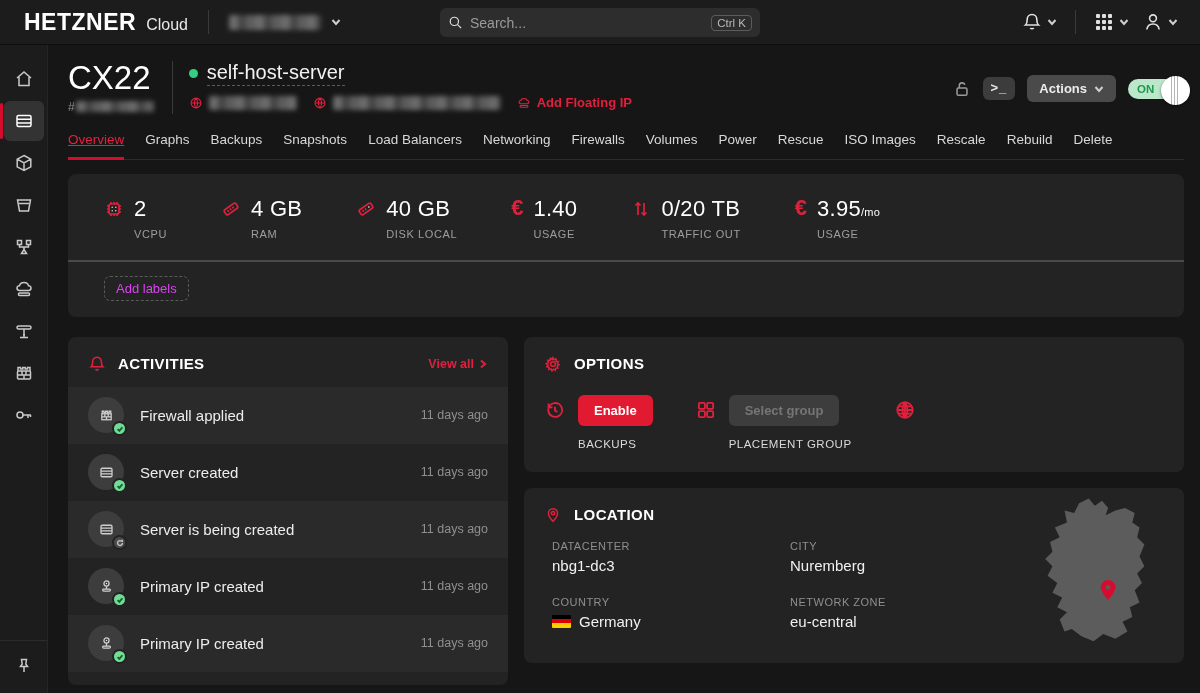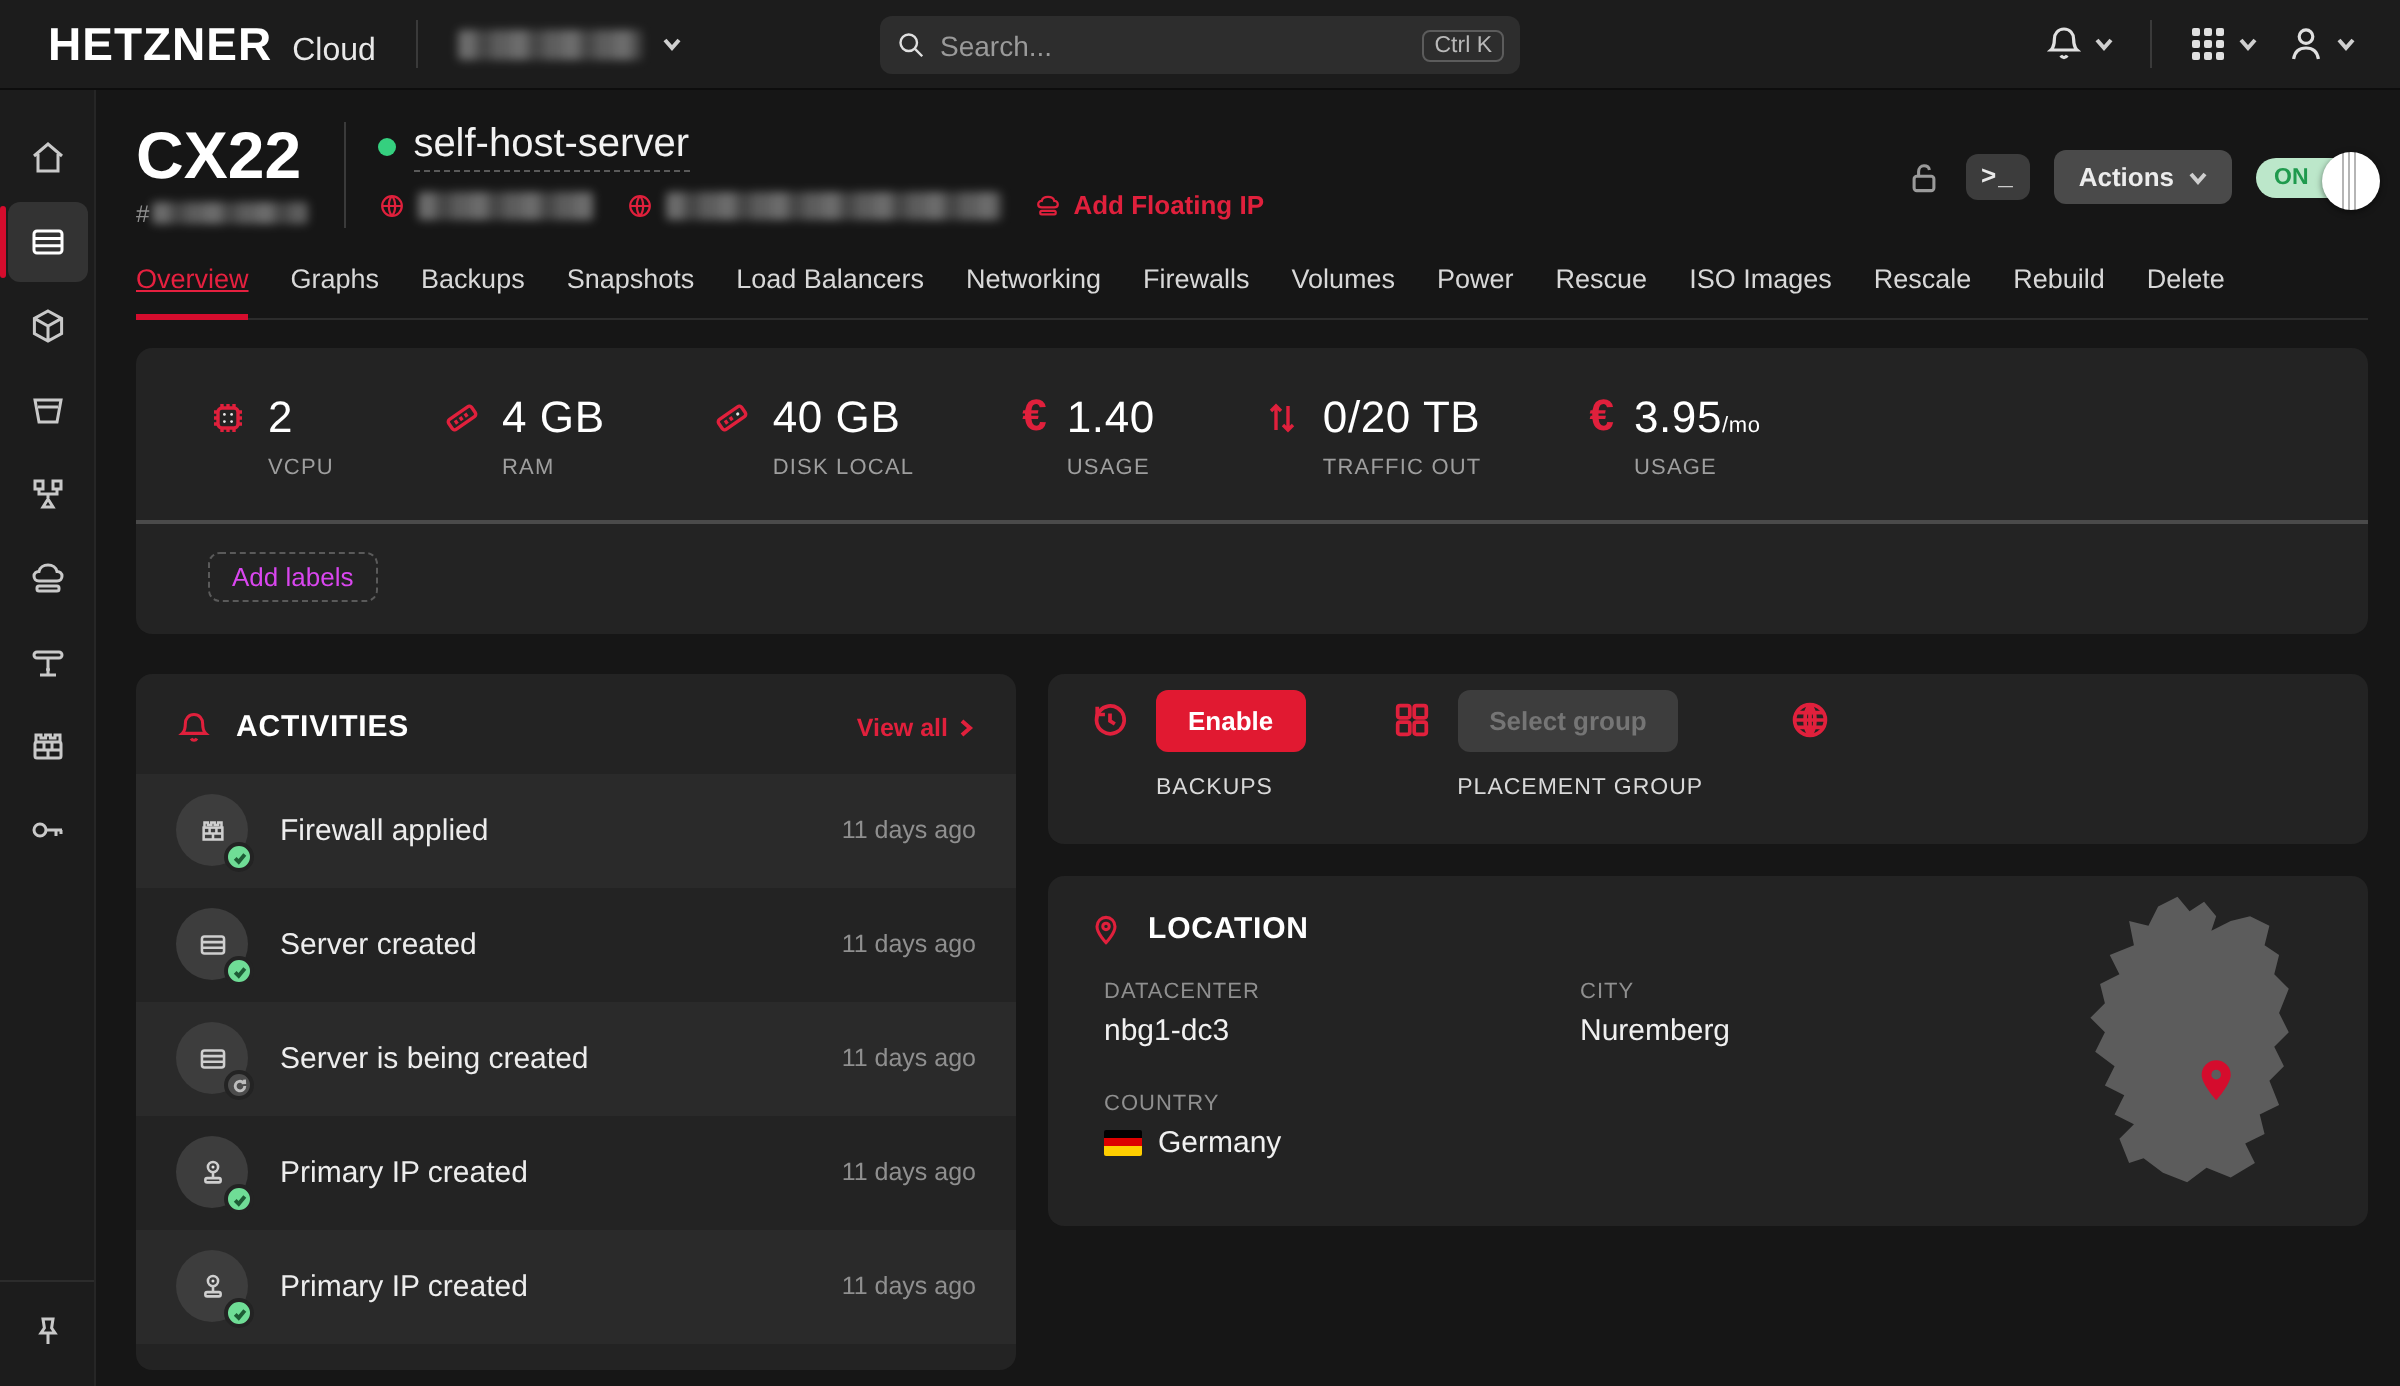--- a/index.html
+++ b/index.html
@@ -41,21 +41,21 @@
     width:3px; background:#d50c2d; border-radius:2px; }
   .side-spacer { flex:1; }
   .side-footer { width:100%; border-top:1px solid #2c2c2c; padding:10px 0 12px;
     display:flex; justify-content:center; }
 
   main { flex:1; padding:16px 16px 0 20px; overflow:hidden; }
 
   
   .srv-head { display:flex; align-items:flex-start; }
   .srv-type-block { padding-right:18px; border-right:1px solid #3a3a3a; }
-  .srv-type { font-size:33px; font-weight:700; color:#fff; line-height:1.05; }
+  .srv-type { font-size:33px; font-weight:400; color:#fff; line-height:1.05; }
   .srv-id { display:flex; align-items:center; gap:1px; color:#8f8f8f; font-size:12px; margin-top:4px; }
   .srv-name-block { padding-left:16px; }
   .srv-name-row { display:flex; align-items:center; gap:9px; }
   .status-dot { width:9px; height:9px; border-radius:50%; background:#35d07f; }
   .srv-name { font-size:20px; color:#f2f2f2; border-bottom:1px dashed #5a5a5a; padding-bottom:1px; }
   .srv-ips { display:flex; align-items:center; gap:16px; margin-top:9px; }
   .ip-item { display:flex; align-items:center; gap:6px; }
   .red-ic { width:14px; height:14px; stroke:#e0203c; fill:none; stroke-width:1.6; }
   .add-fip { display:flex; align-items:center; gap:6px; color:#e0203c; font-size:13px;
     font-weight:bold; cursor:pointer; }
@@ -512,20 +512,27 @@
               </span>
           </span>
           <span class="act-text">Primary IP created</span>
           <span class="act-time">11 days ago</span>
         </div>
       </div>
 
       <div class="col-right">
 
         <div class="panel">
+          <div class="panel-head">
+            <svg class="panel-ic" viewBox="0 0 20 20">
+                <circle cx="10" cy="10" r="2.6"></circle>
+                <path d="M10 3 L11 5.2 L13.4 4.4 L13.5 6.9 L16 7.2 L14.8 9.4 L16.8 10.9 L14.6 12.1 L15.4 14.5 L13 14.6 L12.6 17 L10.5 15.7 L8.9 17.6 L7.8 15.4 L5.4 16 L5.5 13.6 L3.1 13.1 L4.5 11.1 L2.6 9.5 L4.8 8.4 L4.2 6 L6.6 6.1 L7.2 3.7 L9.2 5 Z"></path>
+              </svg>
+            <span class="panel-title">OPTIONS</span>
+          </div>
           <div class="opt-row">
             <div class="opt-item">
               <svg class="opt-ic" viewBox="0 0 20 20">
                   <path d="M4.2 4 V7.5 H7.7"></path>
                   <path d="M4.4 7.5 A6.3 6.3 0 1 1 10 16.3 A6.3 6.3 0 0 1 4.4 7.5" transform="rotate(-25 10 10)"></path>
                   <path d="M10 7 V10.4 L12.2 11.8"></path>
                 </svg>
               <div>
                 <button class="btn btn-red">Enable</button>
                 <div class="opt-lab">BACKUPS</div>
@@ -573,20 +580,24 @@
               <div class="loc-lab">COUNTRY</div>
               <div class="loc-val">
                 <span class="flag">
                   <div style="background:#000;"></div>
                     <div style="background:#dd0000;"></div>
                     <div style="background:#ffce00;"></div>
                 </span>
                 <span>Germany</span>
               </div>
             </div>
+            <div>
+              <div class="loc-lab">NETWORK ZONE</div>
+              <div class="loc-val">eu-central</div>
+            </div>
           </div>
           <div class="map-wrap">
             <svg viewBox="0 0 100 124" width="152" height="150">
               <path fill="#5c5c5c" d="M36,6 L44,2 L49,8 L55,4 L60,10 L58,16 L66,12 L74,10 L82,14 L80,22 L86,26 L84,34 L90,40 L86,50 L90,58 L84,64 L88,72 L82,78 L86,88 L78,92 L80,100 L72,104 L76,112 L66,118 L56,114 L48,120 L38,116 L30,110 L24,112 L20,102 L26,96 L18,92 L22,84 L14,80 L18,72 L10,66 L14,58 L8,52 L14,46 L12,38 L20,34 L16,26 L26,22 L24,12 L32,14 Z"></path>
               <g>
                 <path fill="#d50c2d" d="M60,86 C60,86 66,79.5 66,75.5 A6 6 0 0 0 54,75.5 C54,79.5 60,86 60,86 Z"></path>
                 <circle cx="60" cy="75.5" r="2" fill="#5c5c5c"></circle>
               </g>
             </svg>
           </div>

